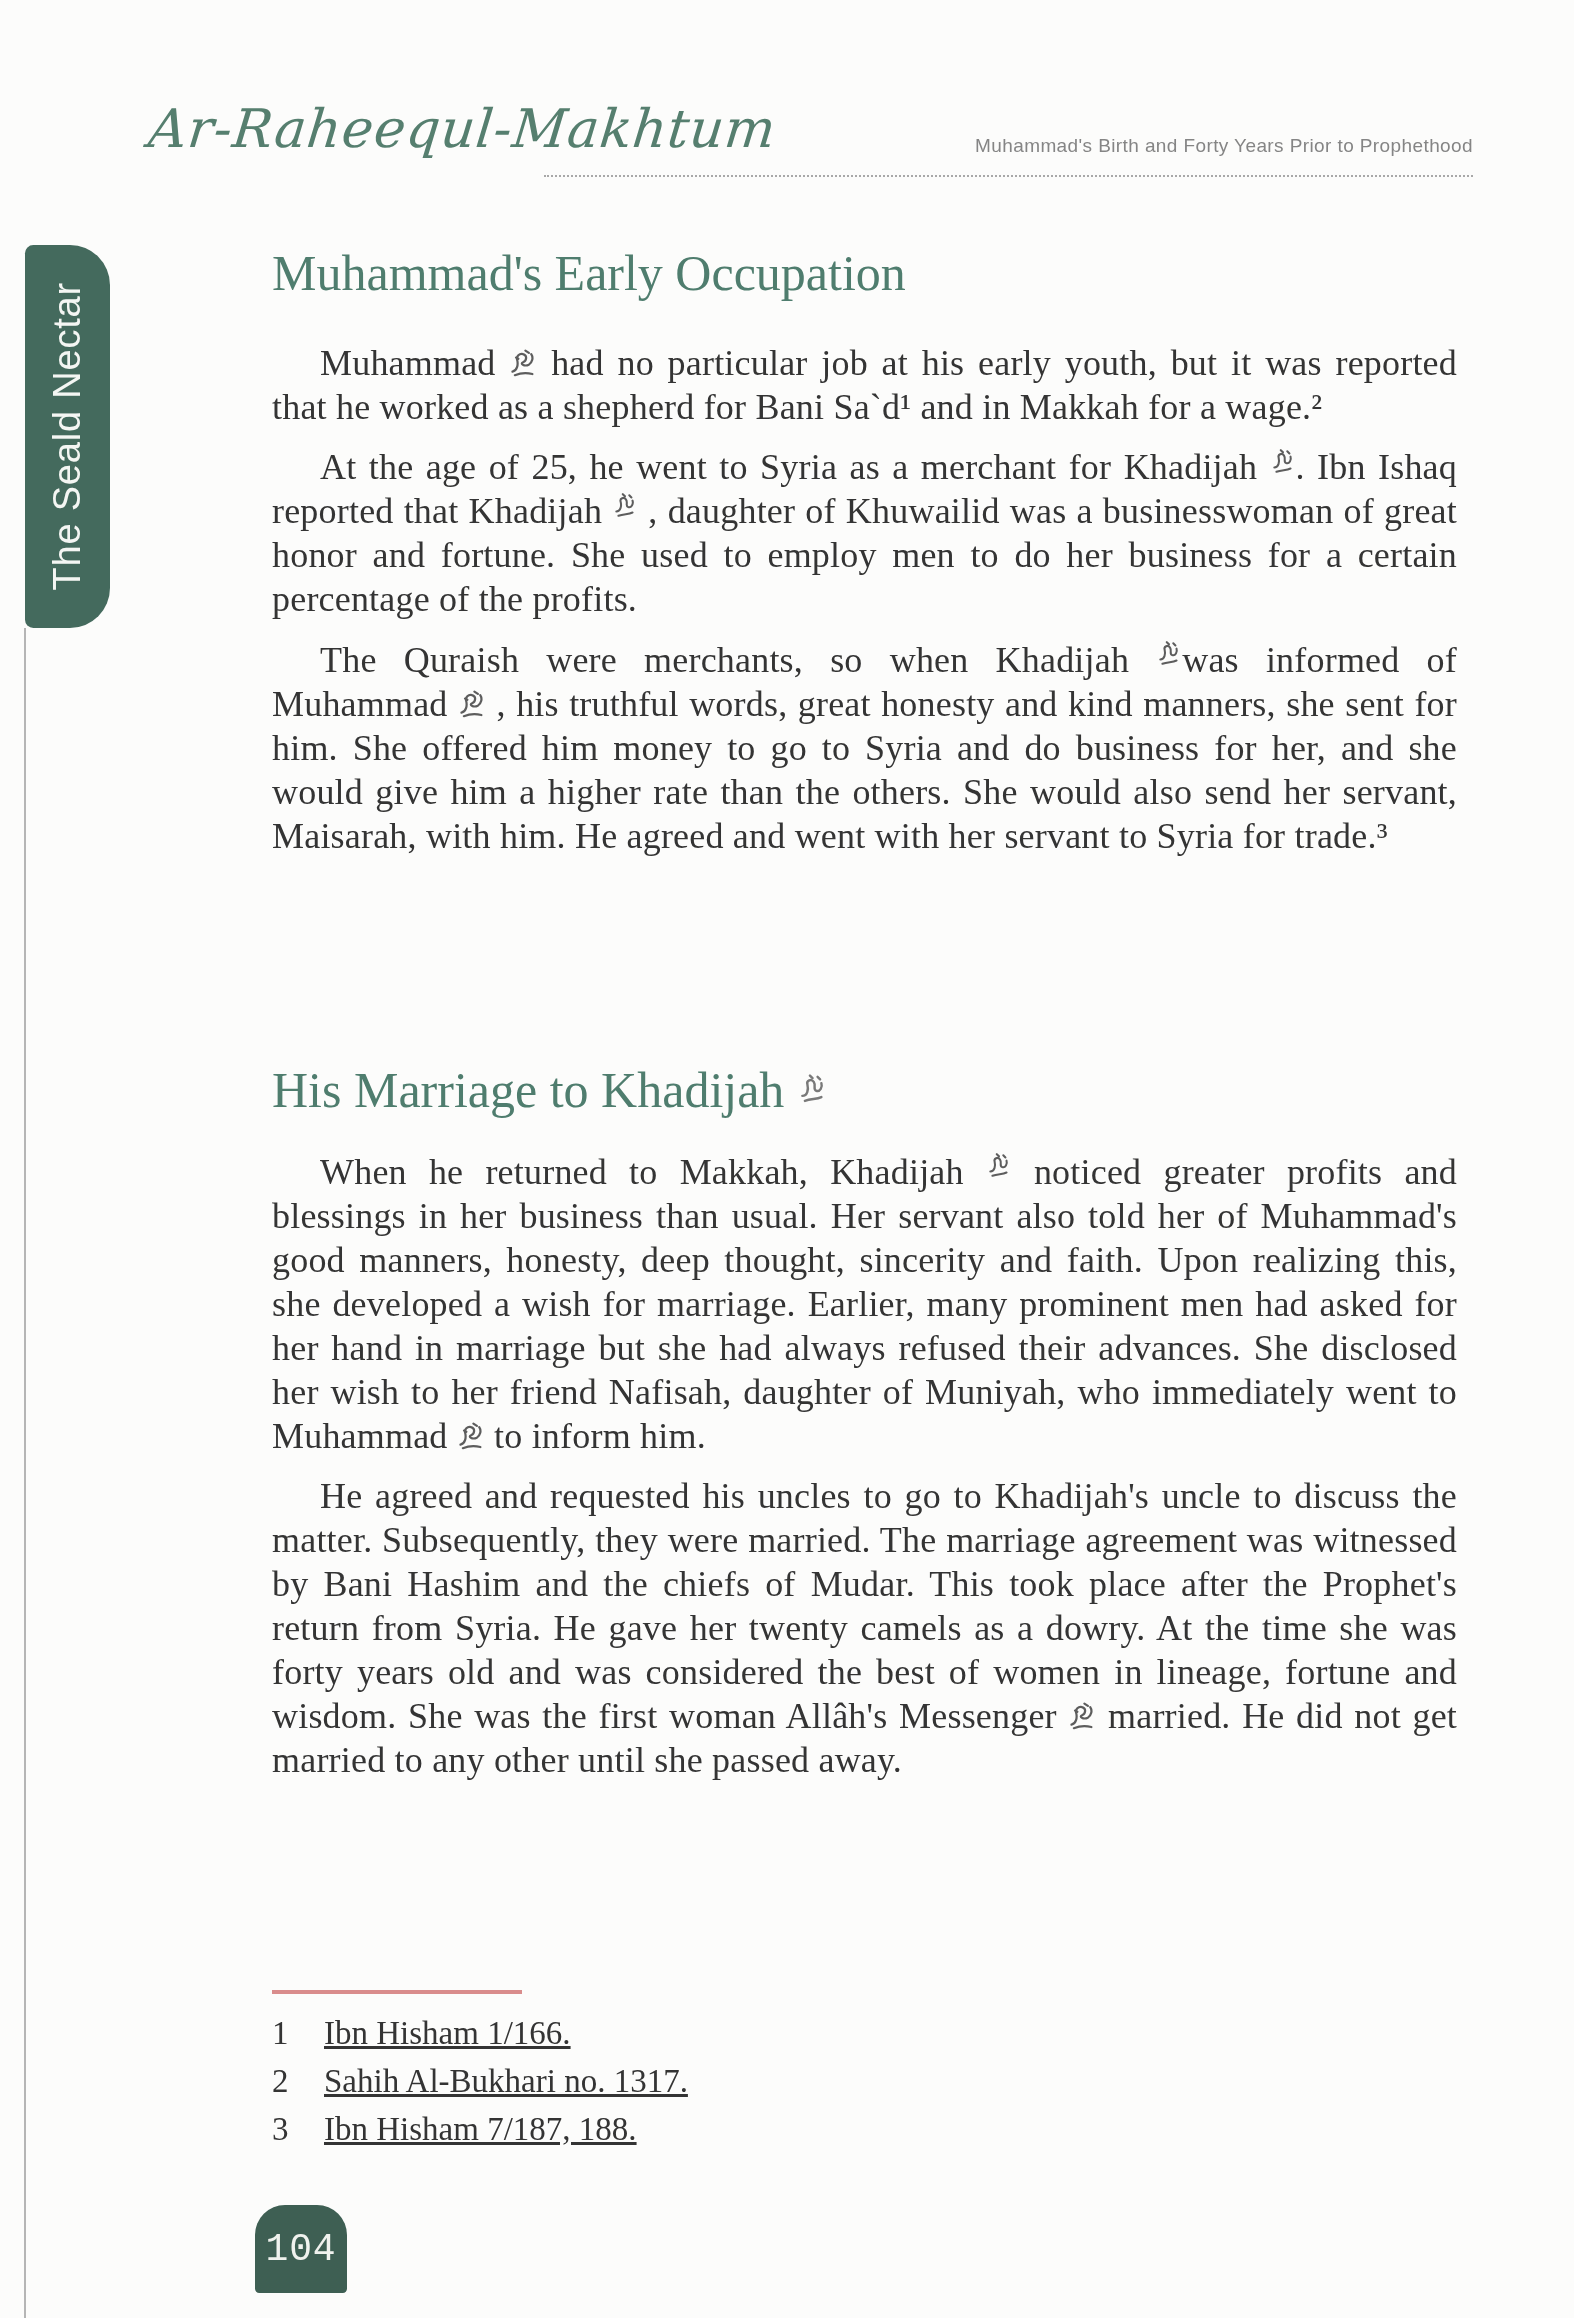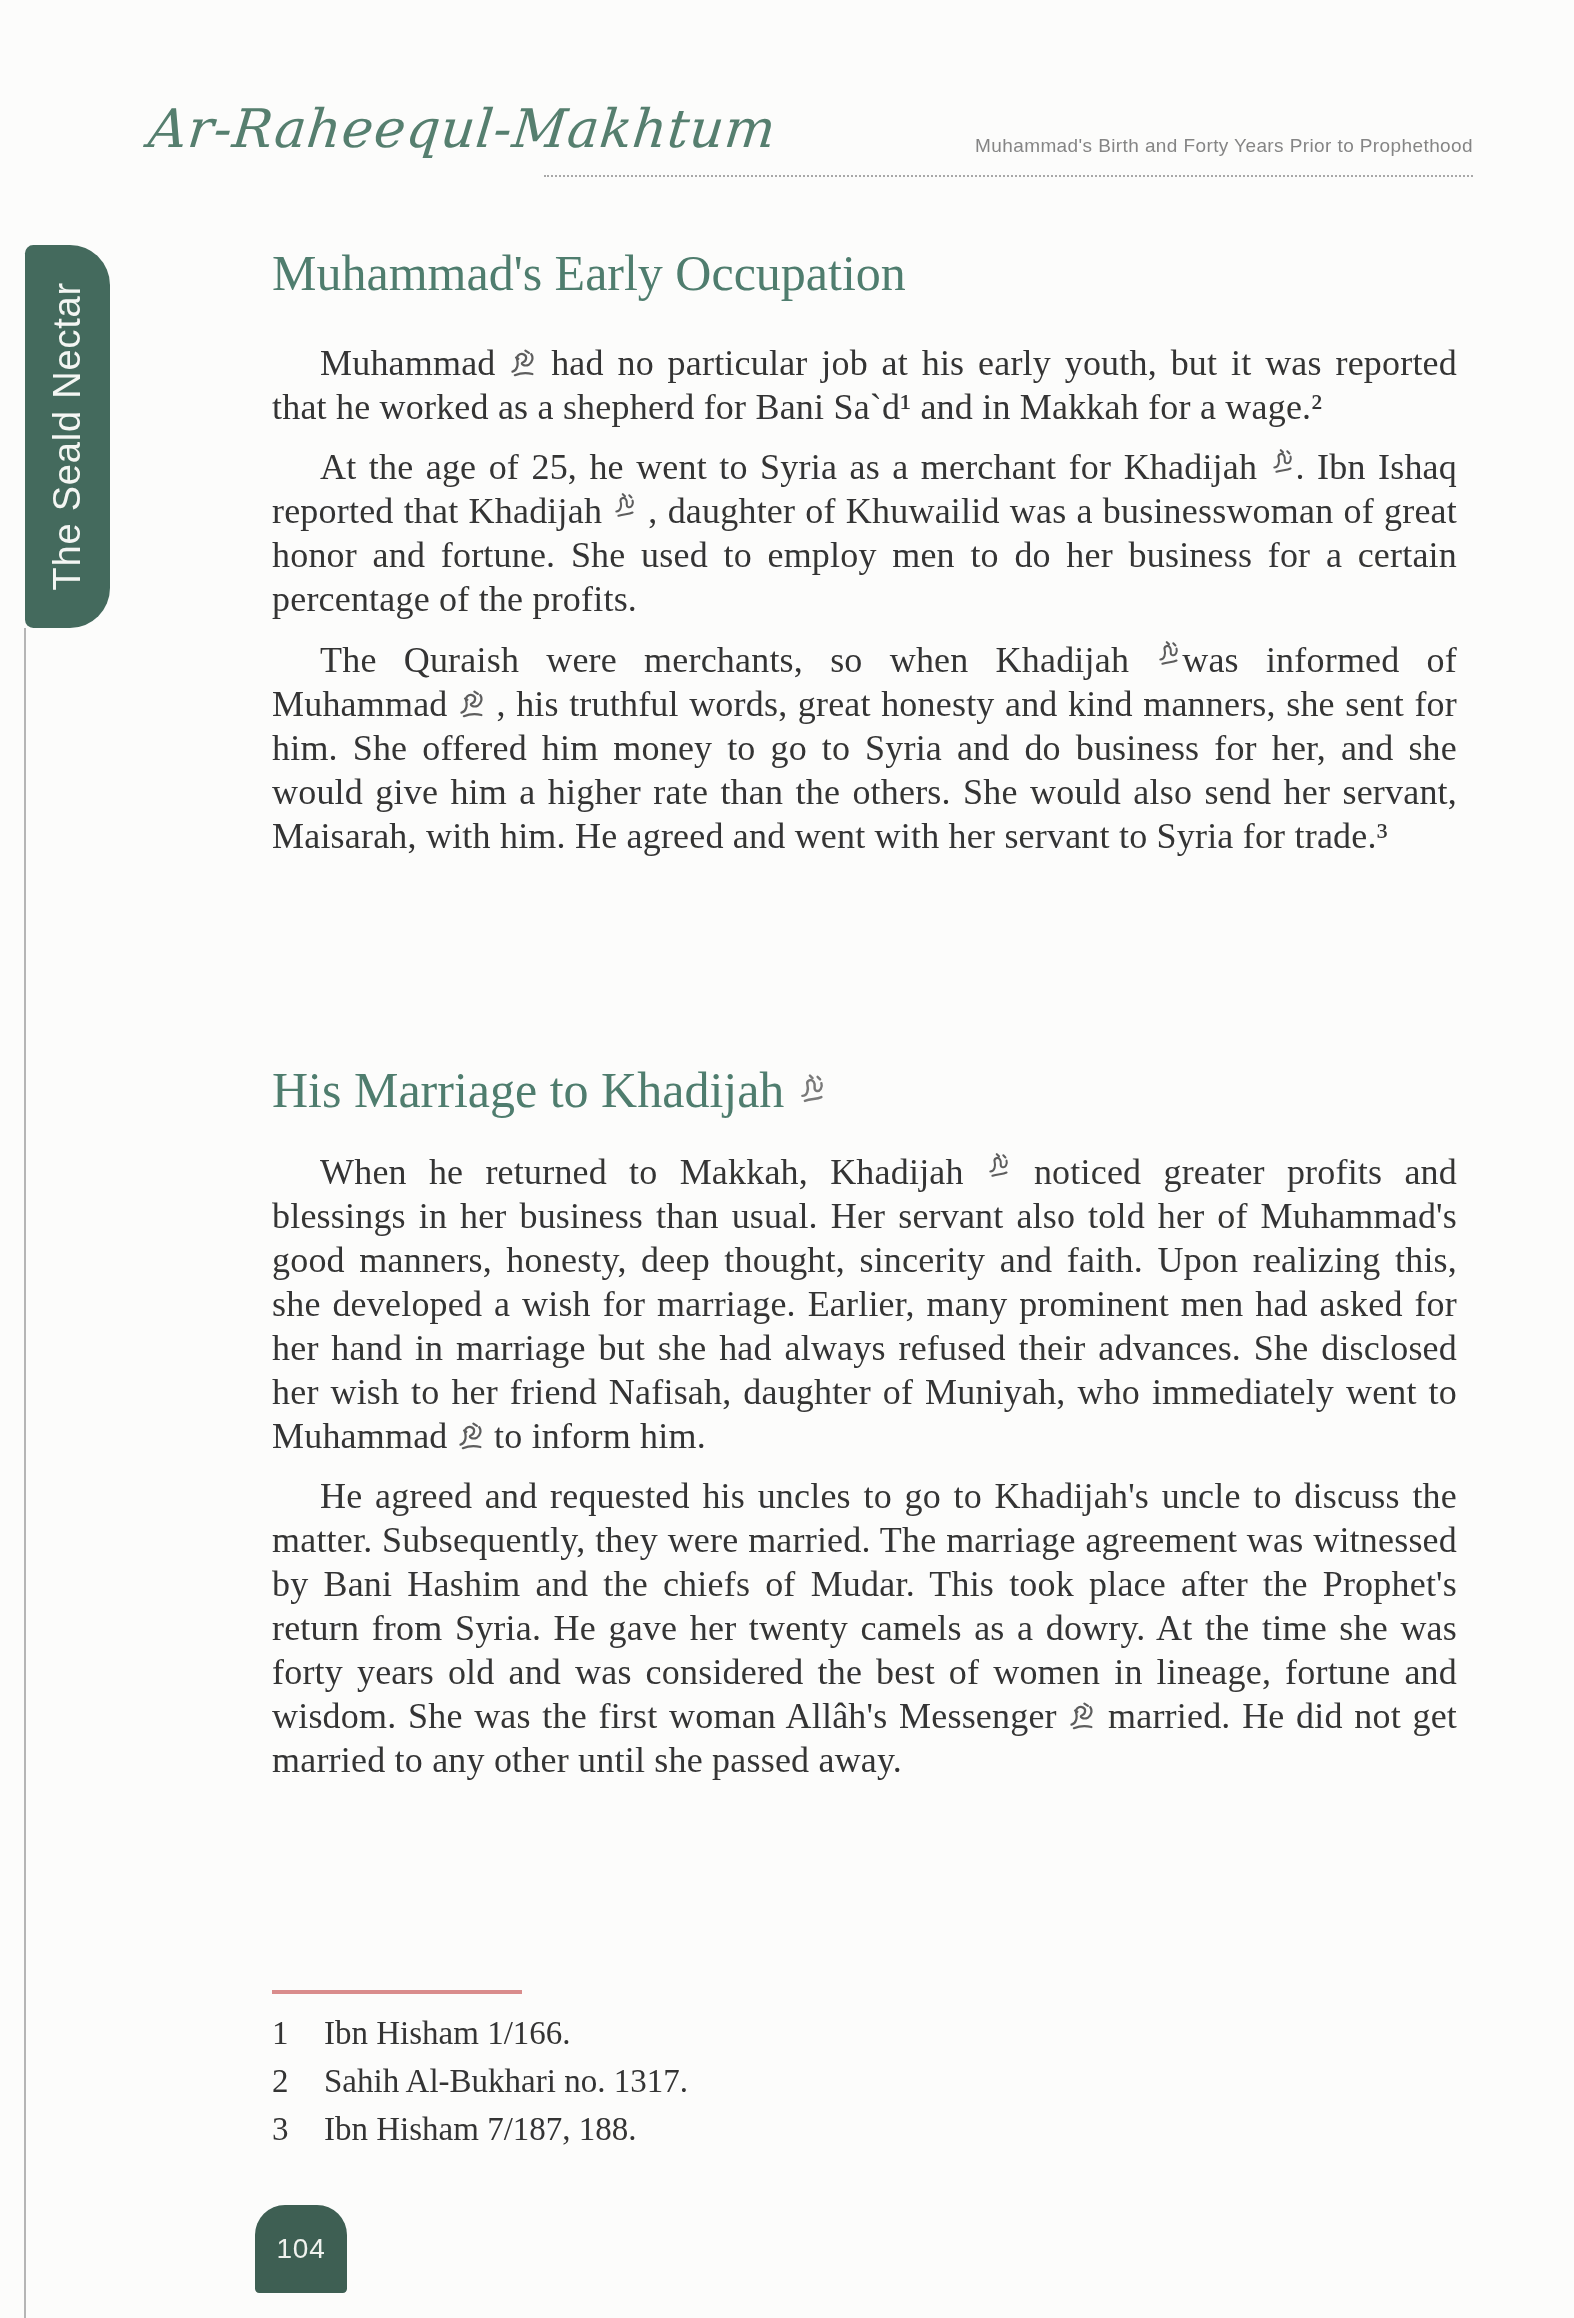--- a/index.html
+++ b/index.html
@@ -73,29 +73,29 @@
   .honorific svg{width:100%;height:100%;display:block;}
   .honorific-ra{width:.72em;height:.78em;vertical-align:.10em;}
   h2 .honorific{width:.62em;height:.66em;vertical-align:.02em;color:#6b6b6b;}
   
   .footnotes{position:absolute;left:0;top:1990px;width:100%;}
   .fn-rule{width:250px;height:4.2px;background:var(--rule-pink);margin:0 0 15px 0;}
   .fn-row{
     display:flex;font-size:33px;line-height:48px;color:var(--text-body);
   }
   .fn-num{width:52px;flex:0 0 52px;}
-  .fn-text{flex:1;}
+  .fn-text{flex:1;text-decoration:underline;}
   
   .page-num-tab{
     position:absolute;left:255px;top:2205px;width:92px;height:88px;
     background:var(--green-dark);border-radius:30px 30px 4.2px 4.2px;
     display:flex;align-items:center;justify-content:center;
   }
   .page-num{
-    font-family:Liberation Sans, sans-serif;font-size:28px;color:#f0f2ee;
+    font-family:Liberation Mono, monospace;font-size:38px;color:#f0f2ee;
     letter-spacing:0.8px;
   }
 </style>
 </head>
 <body>
 
 <div class="page">
 
   <div class="logo-script">Ar-Raheequl-Makhtum</div>
   <div class="chapter">Muhammad's Birth and Forty Years Prior to Prophethood</div>

